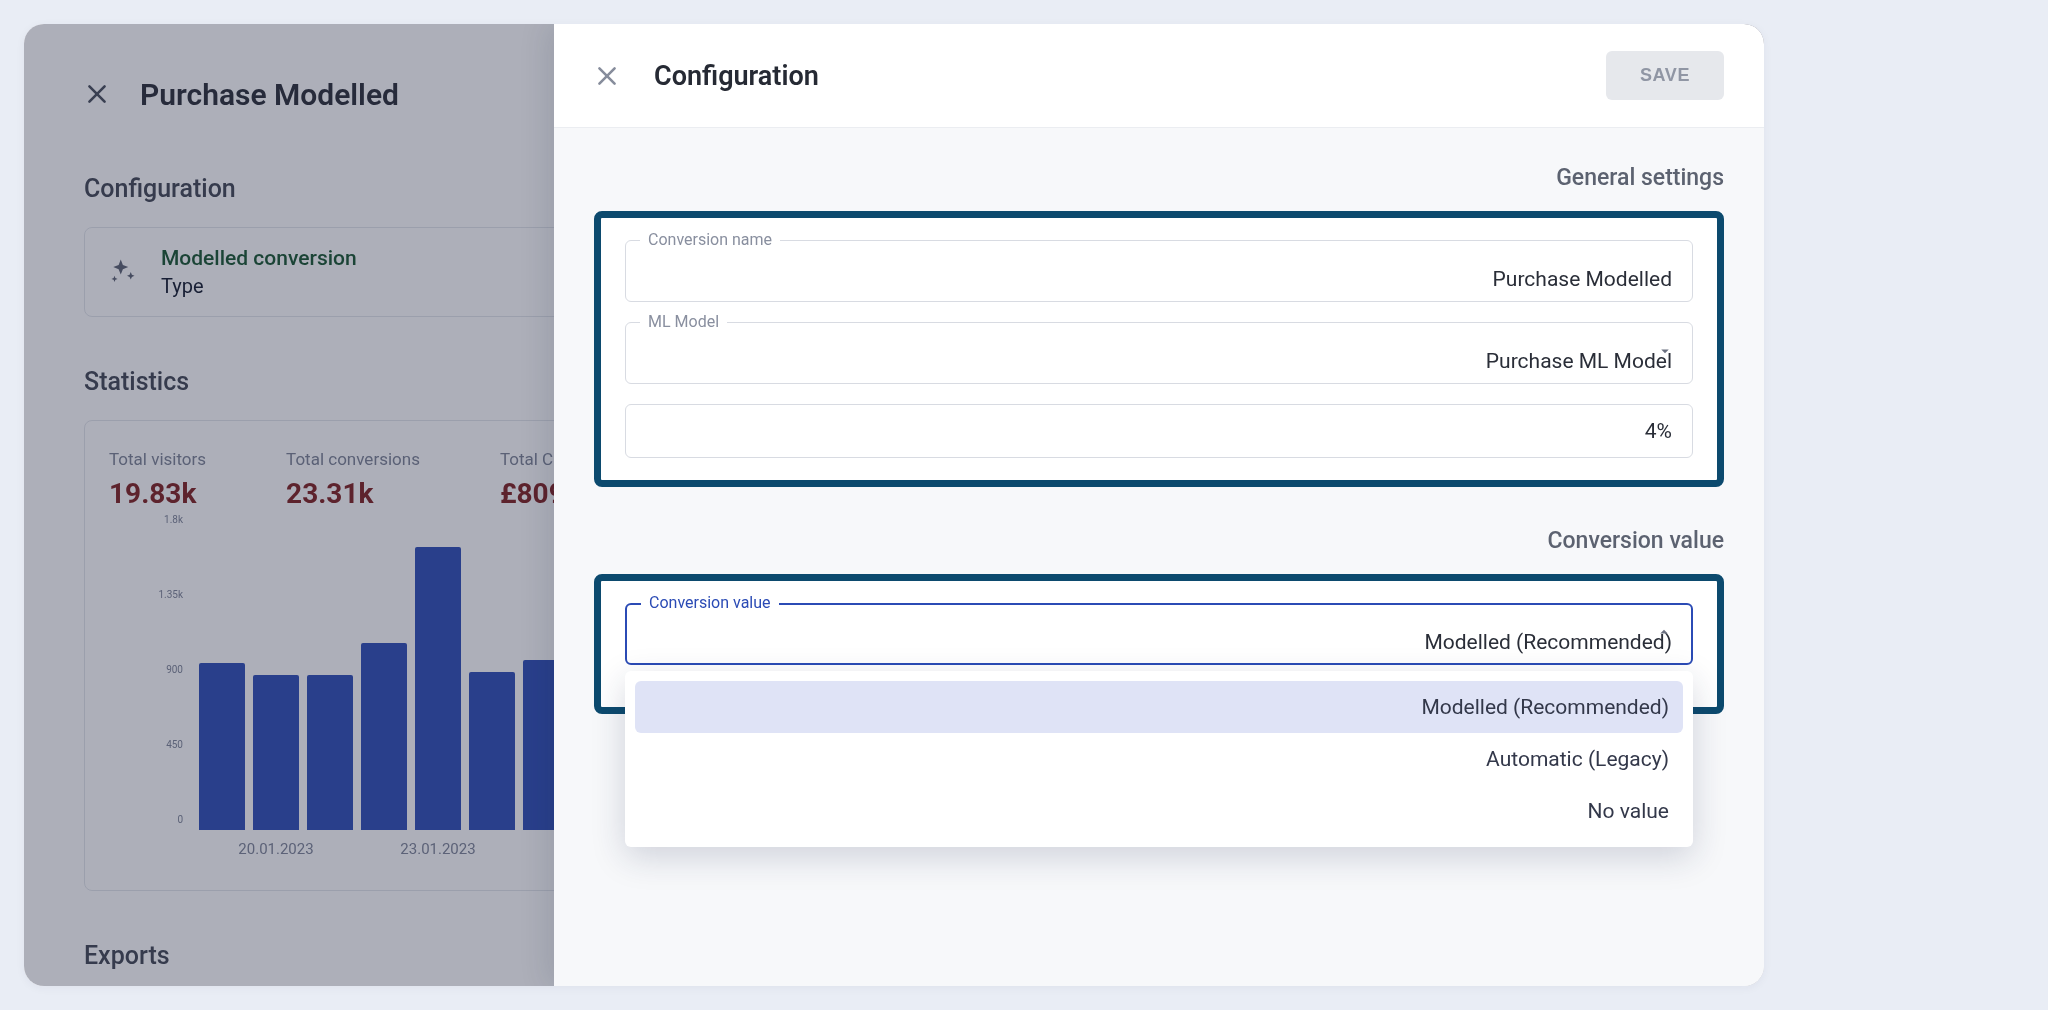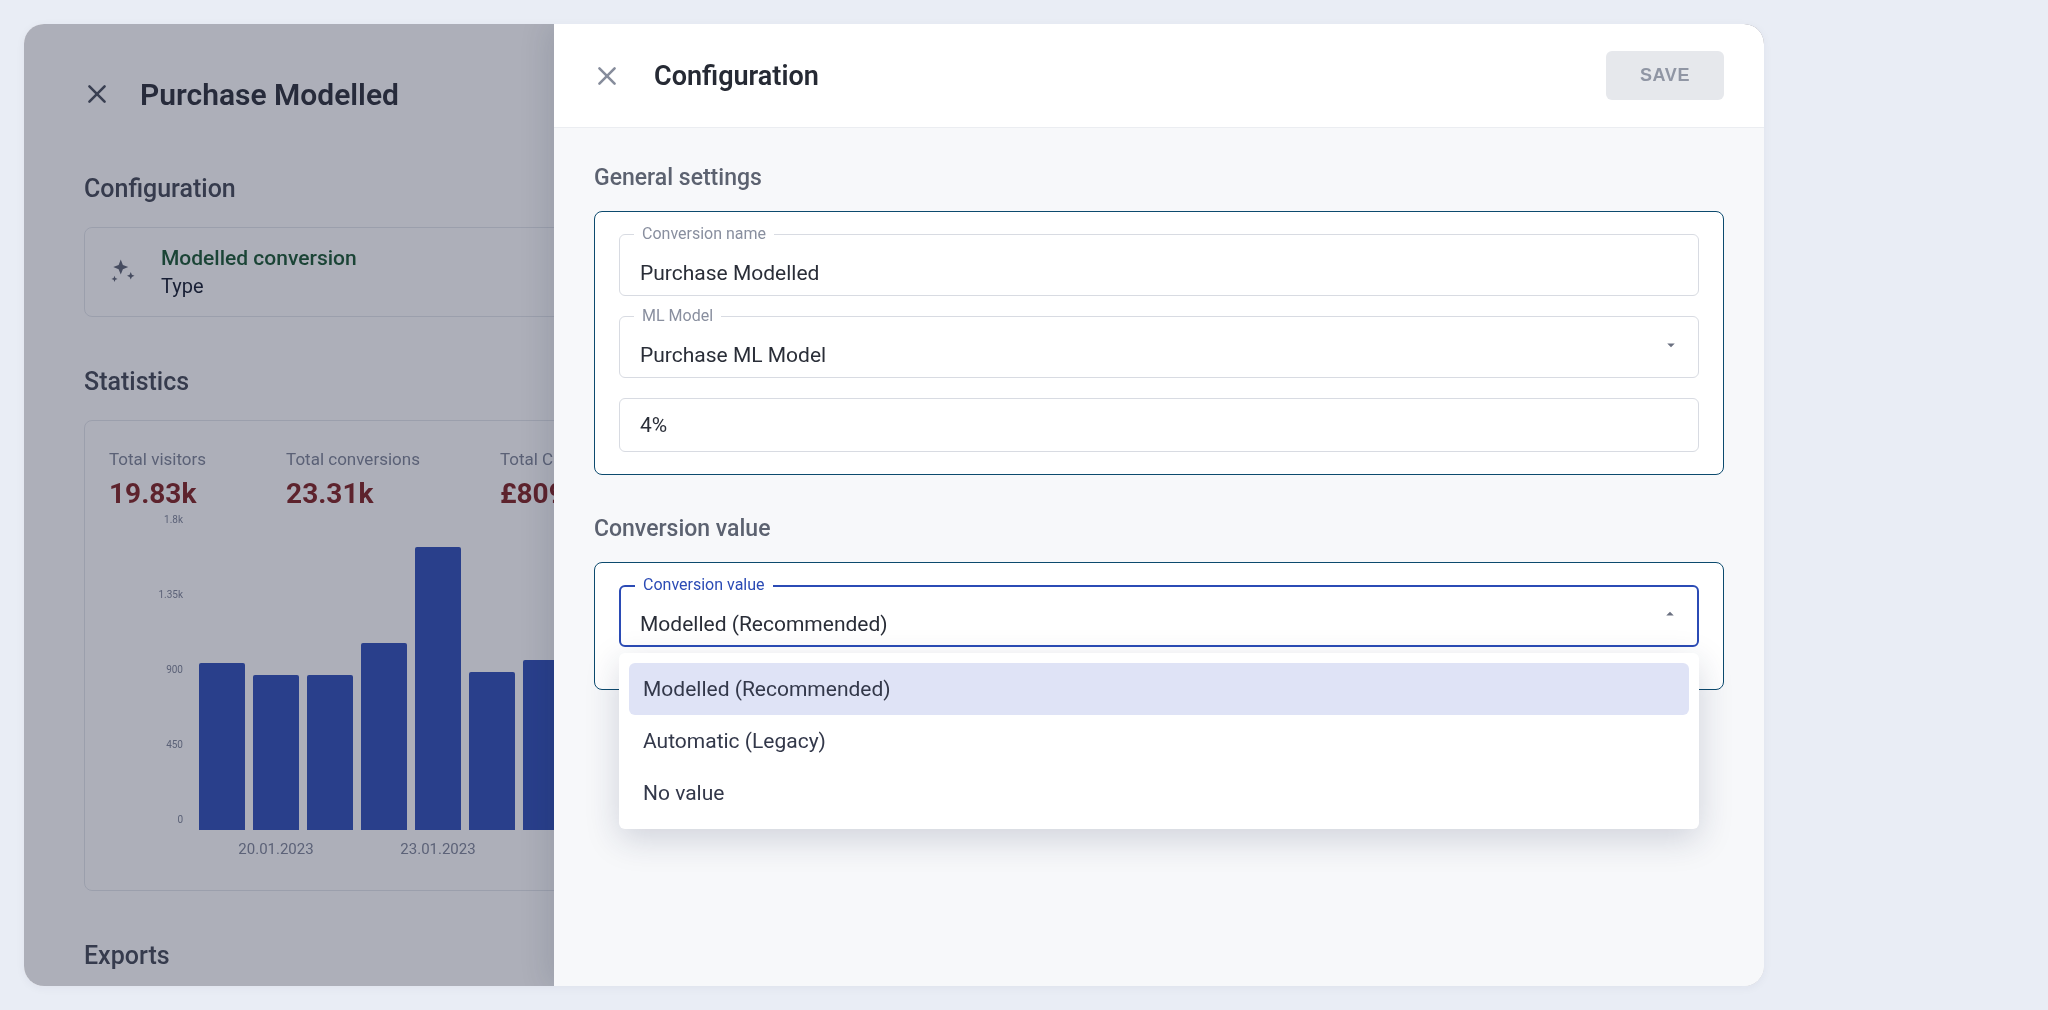--- a/index.html
+++ b/index.html
@@ -136,30 +136,31 @@
     font-size: 18px;
     font-weight: 600;
     letter-spacing: 0.6px;
     cursor: pointer;
   }
   .drawer-body {
     flex: 1;
     background: #f7f8fa;
     overflow: auto;
     padding: 36px 40px;
+    text-align: right;
   }
   .panel-section-title {
     font-size: 23px;
     font-weight: 500;
     color: #5c6270;
     margin-bottom: 20px;
   }
   .panel-card {
     background: #fff;
-    border: 1px solid #0c4a6e;
+    border: 7px solid #0c4a6e;
     border-radius: 8px;
     padding: 22px 24px;
     margin-bottom: 40px;
   }
   .field {
     position: relative;
     border: 1px solid #d8dbe2;
     border-radius: 6px;
     padding: 26px 20px 10px 20px;
     margin-bottom: 20px;

